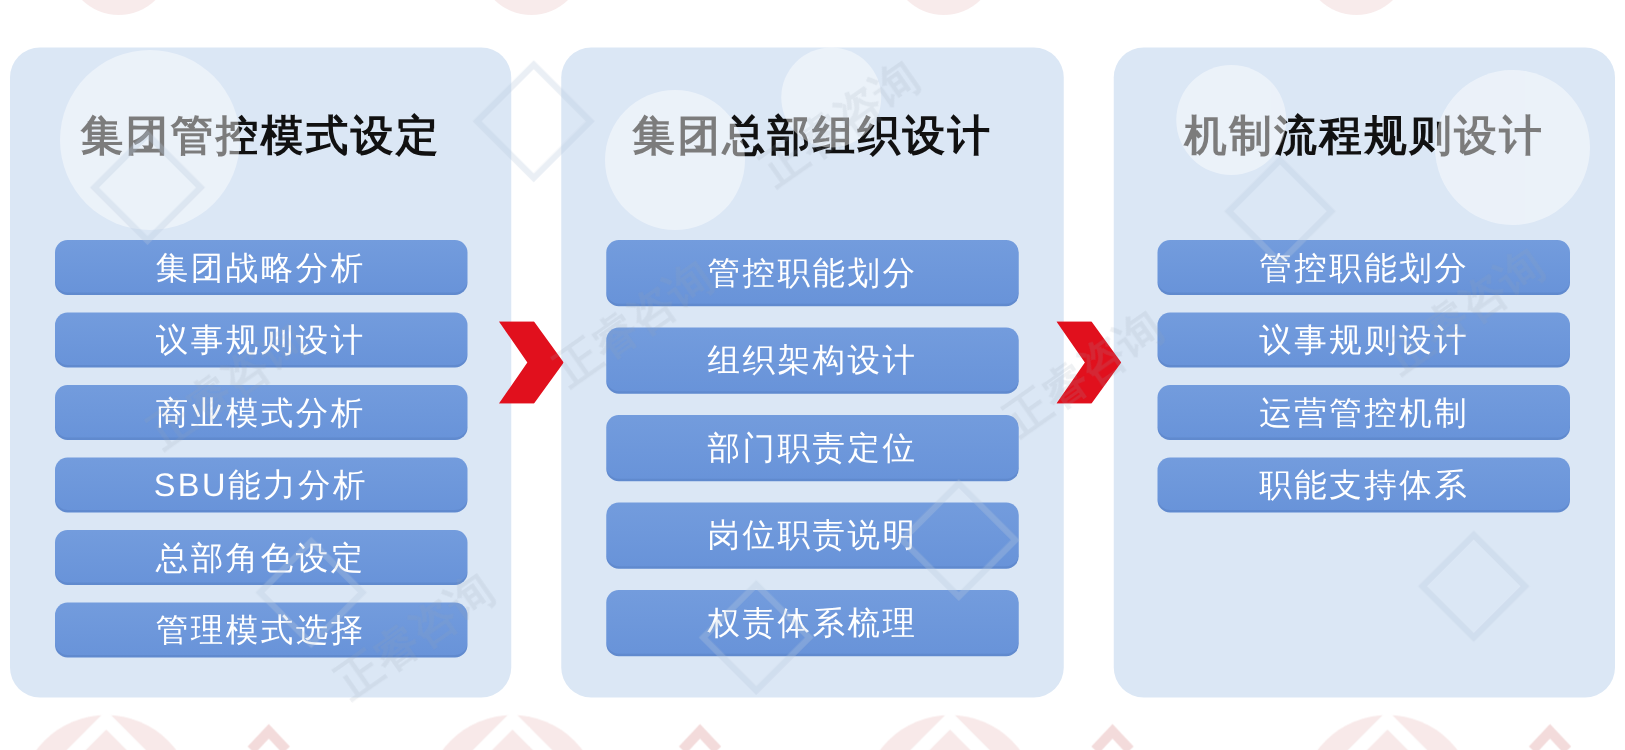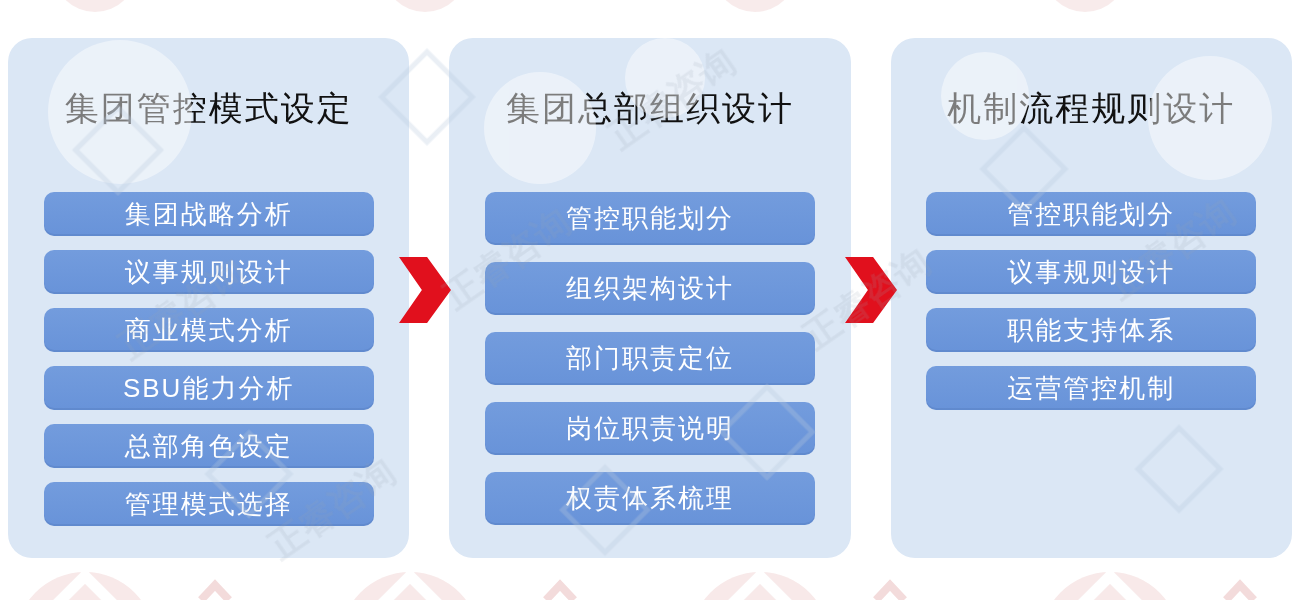--- a/index.html
+++ b/index.html
@@ -11,21 +11,21 @@
   #columns-row{
     position:absolute;left:8px;top:38px;width:1284px;height:520px;
     display:flex;gap:40px;
   }
   .panel{
     flex:1;background:var(--panel-bg,#dbe7f5);
     border-radius:24px;position:relative;
   }
   .panel-title{
     margin:48px 10px 0;text-align:center;
-    font-size:34px;font-weight:normal;letter-spacing:2px;
+    font-size:34px;font-weight:bold;letter-spacing:2px;
     color:var(--title-text,#111111);
   }
   .items{
     margin:60px auto 0;width:330px;
     display:flex;flex-direction:column;gap:14px;text-align:center;
   }
   .panel.tall .items{gap:17px;}
   .item{
     height:44px;border-radius:10px;
     background:linear-gradient(180deg,var(--item-bg-light,#739cdd) 0%,var(--item-bg,#6893d9) 100%);
@@ -72,22 +72,22 @@
           <div class="item">部门职责定位</div>
           <div class="item">岗位职责说明</div>
           <div class="item">权责体系梳理</div>
         </div>
       </section>
       <section class="panel">
         <h2 class="panel-title">机制流程规则设计</h2>
         <div class="items">
           <div class="item">管控职能划分</div>
           <div class="item">议事规则设计</div>
+          <div class="item">运营管控机制</div>
           <div class="item">职能支持体系</div>
-          <div class="item">运营管控机制</div>
         </div>
       </section>
     </div>
 
   <div class="arrow" id="arrow-1"></div>
   <div class="arrow" id="arrow-2"></div>
 
   <svg id="wm-layer" width="1300" height="600" viewBox="0 0 1300 600" xmlns="http://www.w3.org/2000/svg">
 
     <g fill="#ffffff" opacity="0.45">

